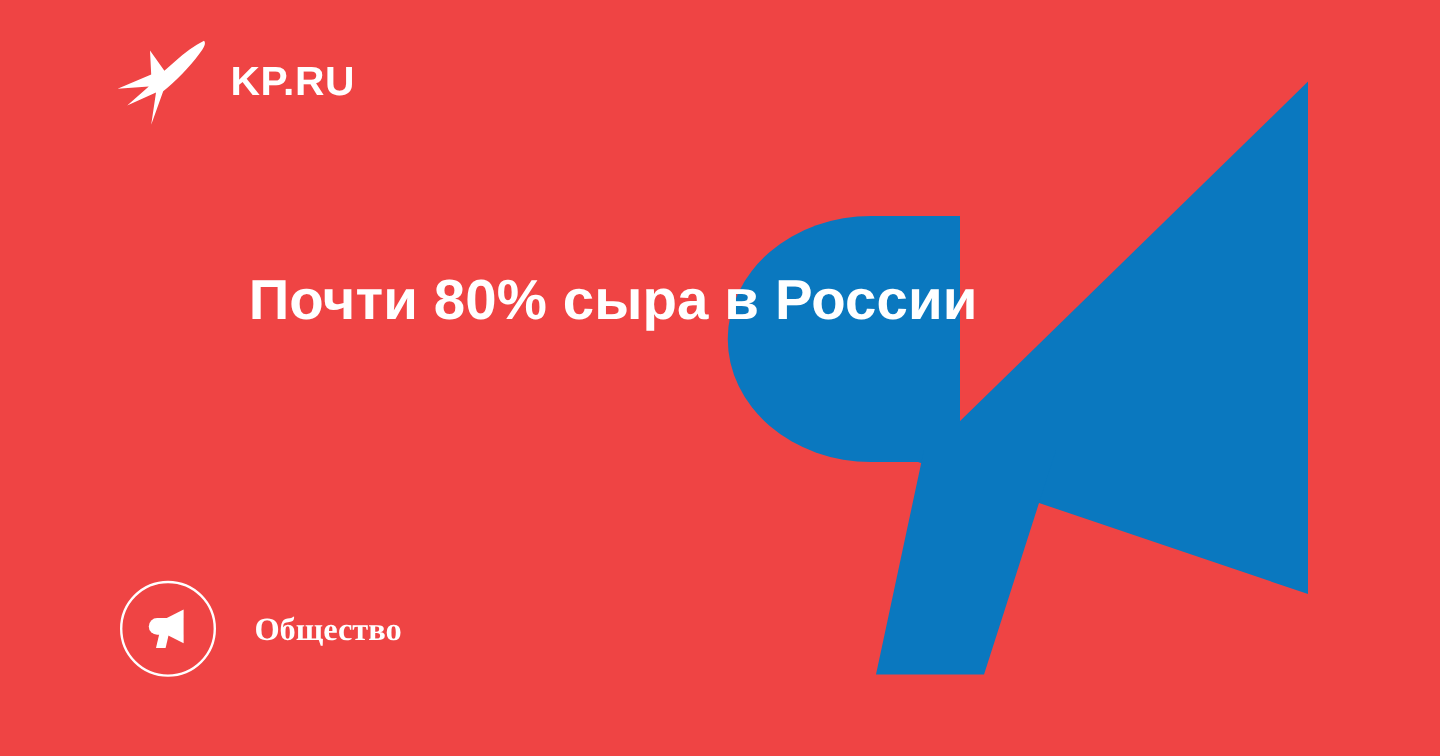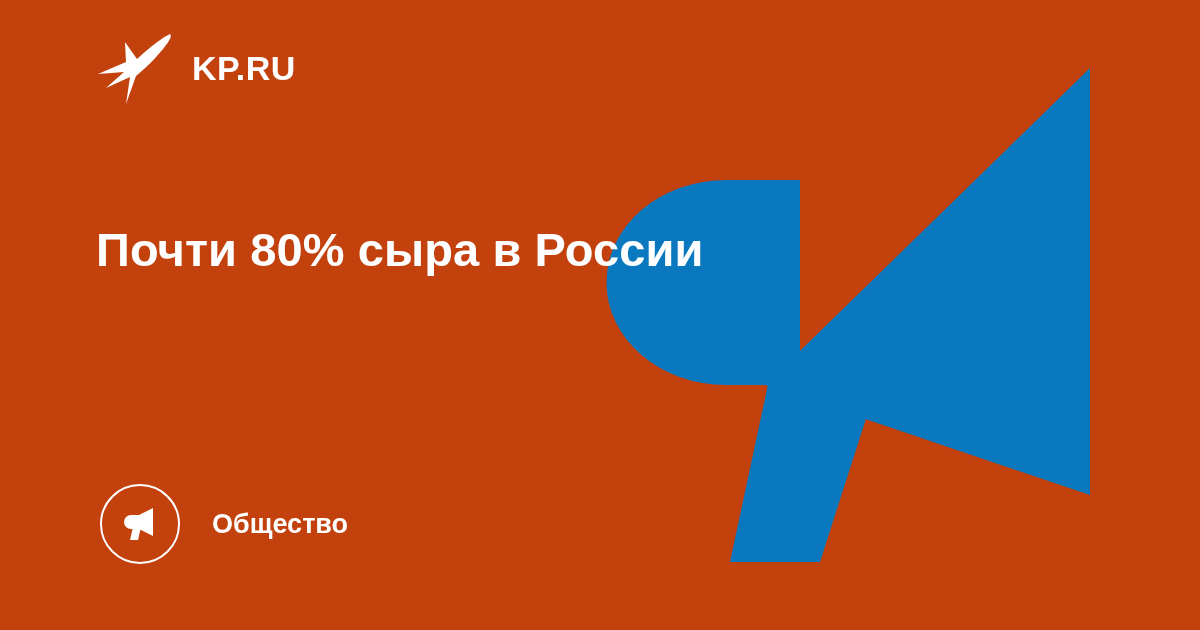--- a/index.html
+++ b/index.html
@@ -6,21 +6,21 @@
     margin: 0;
     padding: 0;
     background: #ffffff;
   }
 
   #card {
     position: relative;
     width: 1200px;
     height: 630px;
     overflow: hidden;
-    background: #c2410c;
+    background: #ef4444;
     font-family: "Liberation Sans", sans-serif;
     -webkit-font-smoothing: antialiased;
   }
 
   
   #watermark {
     position: absolute;
     inset: 0;
     width: 1200px;
     height: 630px;
@@ -63,20 +63,21 @@
     font-size: 47px;
     font-weight: bold;
     line-height: 1.3;
     letter-spacing: 0.1px;
     margin: 0;
   }
 
   #headline .hl-line {
     display: block;
     white-space: nowrap;
+    text-align: center;
   }
 
   
   #category {
     position: absolute;
     left: 100px;
     top: 483px;
     display: flex;
     align-items: center;
     height: 82px;
@@ -98,20 +99,21 @@
     display: block;
   }
 
   #category-label {
     margin-left: 32px;
     color: #ffffff;
     font-size: 27px;
     font-weight: bold;
     line-height: 1;
     white-space: nowrap;
+    font-family: Liberation Serif, serif;
   }
 </style>
 </head>
 <body>
 
 <div id="card">
 
   <svg id="watermark" viewBox="0 0 1200 630" aria-hidden="true">
     <g fill="#0a78bf">
 

